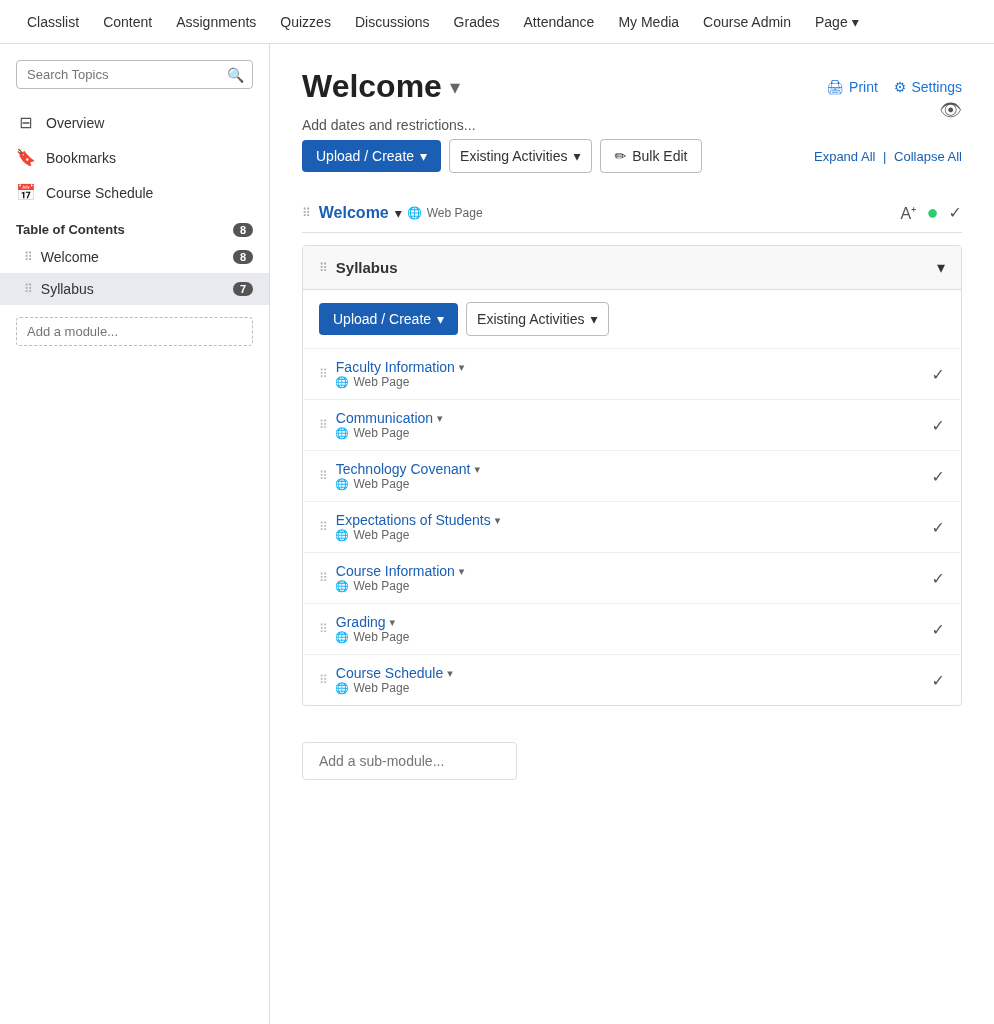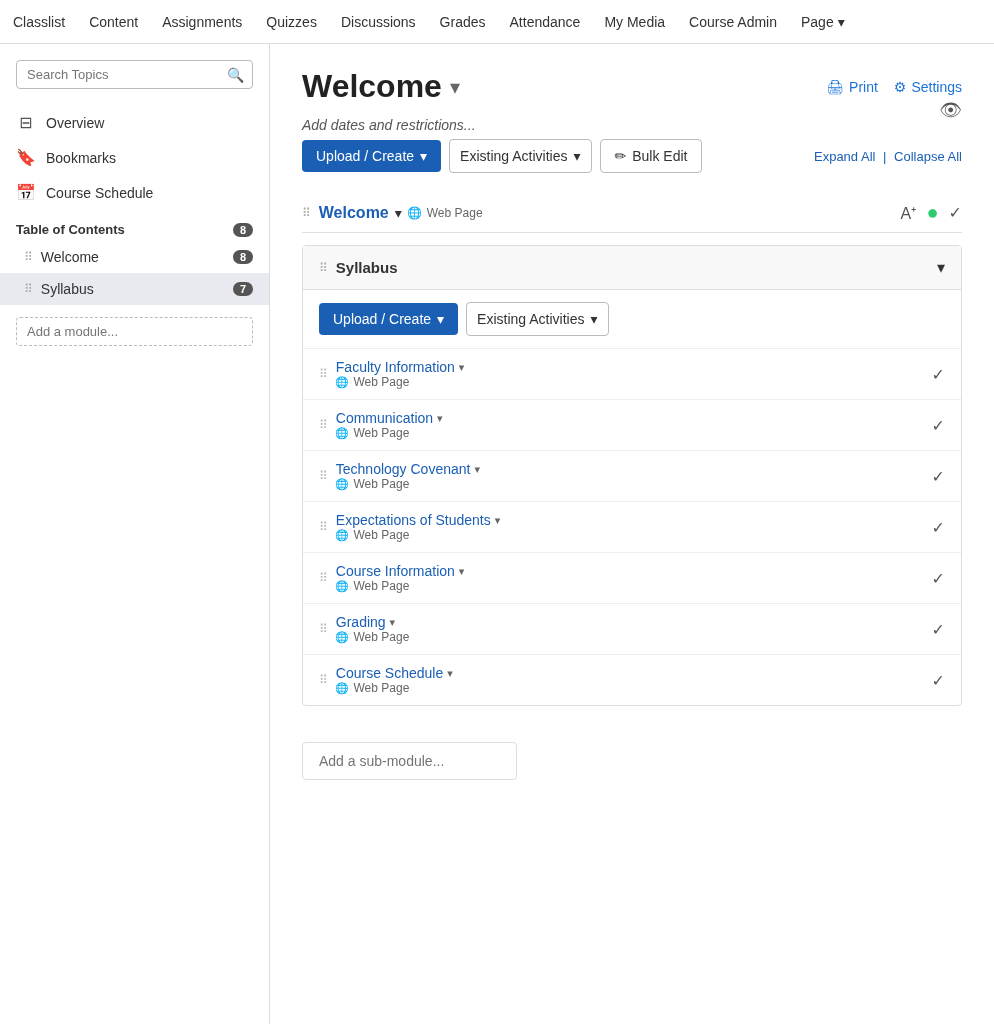--- a/index.html
+++ b/index.html
@@ -3,21 +3,21 @@
   <meta charset="utf-8">
   <style>
     * { box-sizing: border-box; margin: 0; padding: 0; }
     body { font-family: -apple-system, BlinkMacSystemFont, 'Segoe UI', Arial, sans-serif; font-size: 14px; color: #333; background: #fff; }
 
     
     .top-nav {
       display: flex; align-items: center;
       background: #fff;
       border-bottom: 1px solid #ddd;
-      padding: 0 1px;
+      padding: 0 15px;
       height: 44px;
     }
     .top-nav a {
       color: #333; text-decoration: none; font-size: 14px;
       padding: 0 12px; height: 44px; display: flex; align-items: center;
       cursor: pointer;
     }
     .top-nav .more-item {
       display: flex; align-items: center; gap: 4px;
     }
@@ -110,21 +110,21 @@
     }
     .page-title-area { display: flex; align-items: center; gap: 8px; }
     .page-title { font-size: 32px; font-weight: 700; color: #222; }
     .title-chevron { color: #666; font-size: 20px; cursor: pointer; }
     .header-actions { display: flex; align-items: center; gap: 16px; }
     .header-btn {
       display: flex; align-items: center; gap: 5px;
       color: #1a73d9; font-size: 14px; cursor: pointer; background: none; border: none;
     }
 
-    .add-dates-link { color: #555; font-size: 14px; margin-bottom: 6px; cursor: pointer; font-style: italic; }
+    .add-dates-link { color: #555; font-size: 14px; margin-bottom: 6px; cursor: pointer; }
     .add-desc-link { color: #555; font-size: 14px; margin-bottom: 16px; cursor: pointer; }
 
     .visibility-icon { float: right; color: #555; font-size: 18px; cursor: pointer; margin-top: -40px; }
 
     
     .toolbar {
       display: flex; align-items: center; gap: 8px;
       margin-bottom: 20px;
     }
     .btn-primary {

